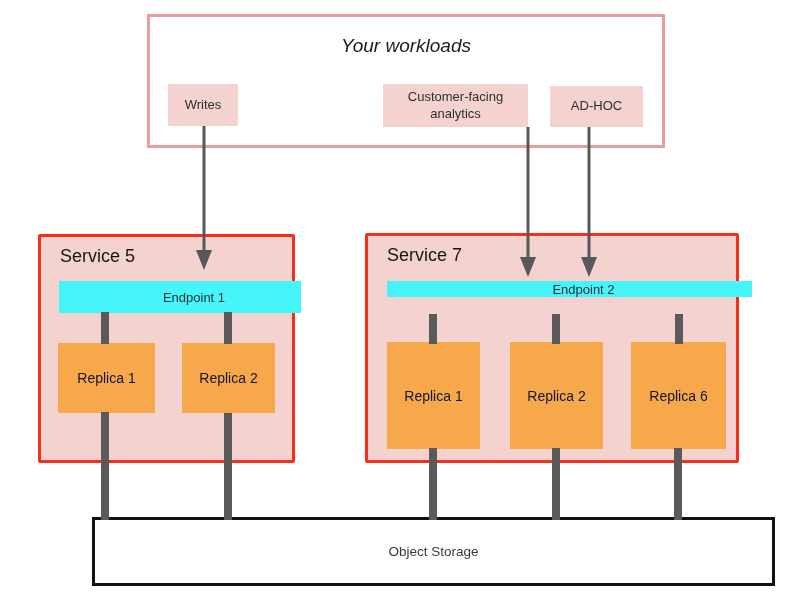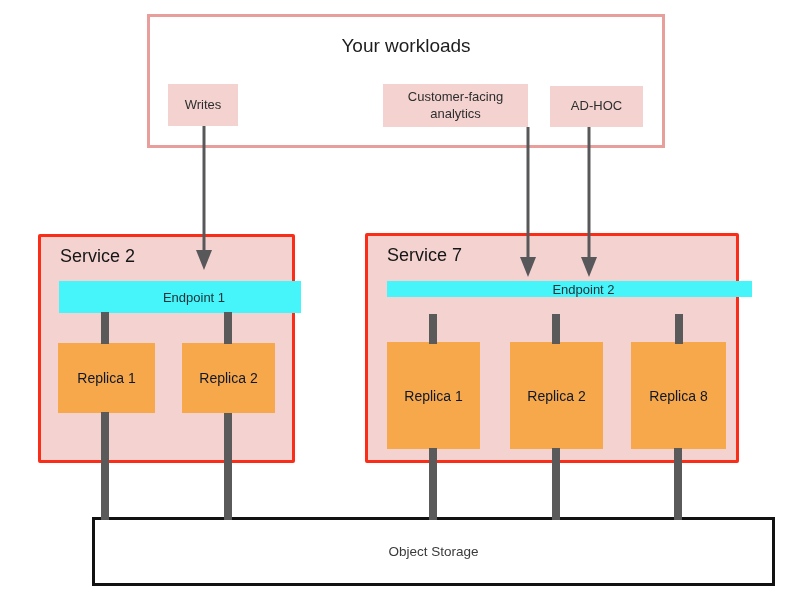--- a/index.html
+++ b/index.html
@@ -22,20 +22,21 @@
     left: 147px; top: 14px; width: 518px; height: 134px;
     border: 3px solid var(--salmon-border);
     background: #ffffff;
     z-index: 1;
   }
   .workloads-title {
     position: absolute; left: 0; top: 18px; width: 100%;
     text-align: center;
     font-size: 19px;
     color: #1d1d1d;
+    font-style: italic;
   }
   .workload-item {
     position: absolute;
     background: var(--pink-fill);
     color: #2e2e2e;
     font-size: 13px;
     line-height: 1.25;
     display: flex;
     align-items: center;
     justify-content: center;
@@ -137,32 +138,32 @@
 <div class="canvas">
 
   <div class="box workloads-box">
     <div class="workloads-title">Your workloads</div>
     <div class="workload-item workload-writes">Writes</div>
     <div class="workload-item workload-analytics">Customer-facing analytics</div>
     <div class="workload-item workload-adhoc">AD-HOC</div>
   </div>
 
   <div class="box service-box service-1">
-    <div class="service-label">Service 2</div>
+    <div class="service-label">Service 5</div>
     <div class="endpoint-bar">Endpoint 1</div>
     <div class="replica-box replica-a">Replica 1</div>
     <div class="replica-box replica-b">Replica 2</div>
   </div>
 
   <div class="box service-box service-2">
     <div class="service-label">Service 7</div>
     <div class="endpoint-bar">Endpoint 2</div>
     <div class="replica-box replica-a">Replica 1</div>
     <div class="replica-box replica-b">Replica 2</div>
-    <div class="replica-box replica-c">Replica 8</div>
+    <div class="replica-box replica-c">Replica 6</div>
   </div>
 
   <div class="box storage-box">
     <span>Object Storage</span>
   </div>
 
   <div class="connector conn-s1-e-r1"></div>
   <div class="connector conn-s1-e-r2"></div>
   <div class="connector conn-s1-r1-os"></div>
   <div class="connector conn-s1-r2-os"></div>

